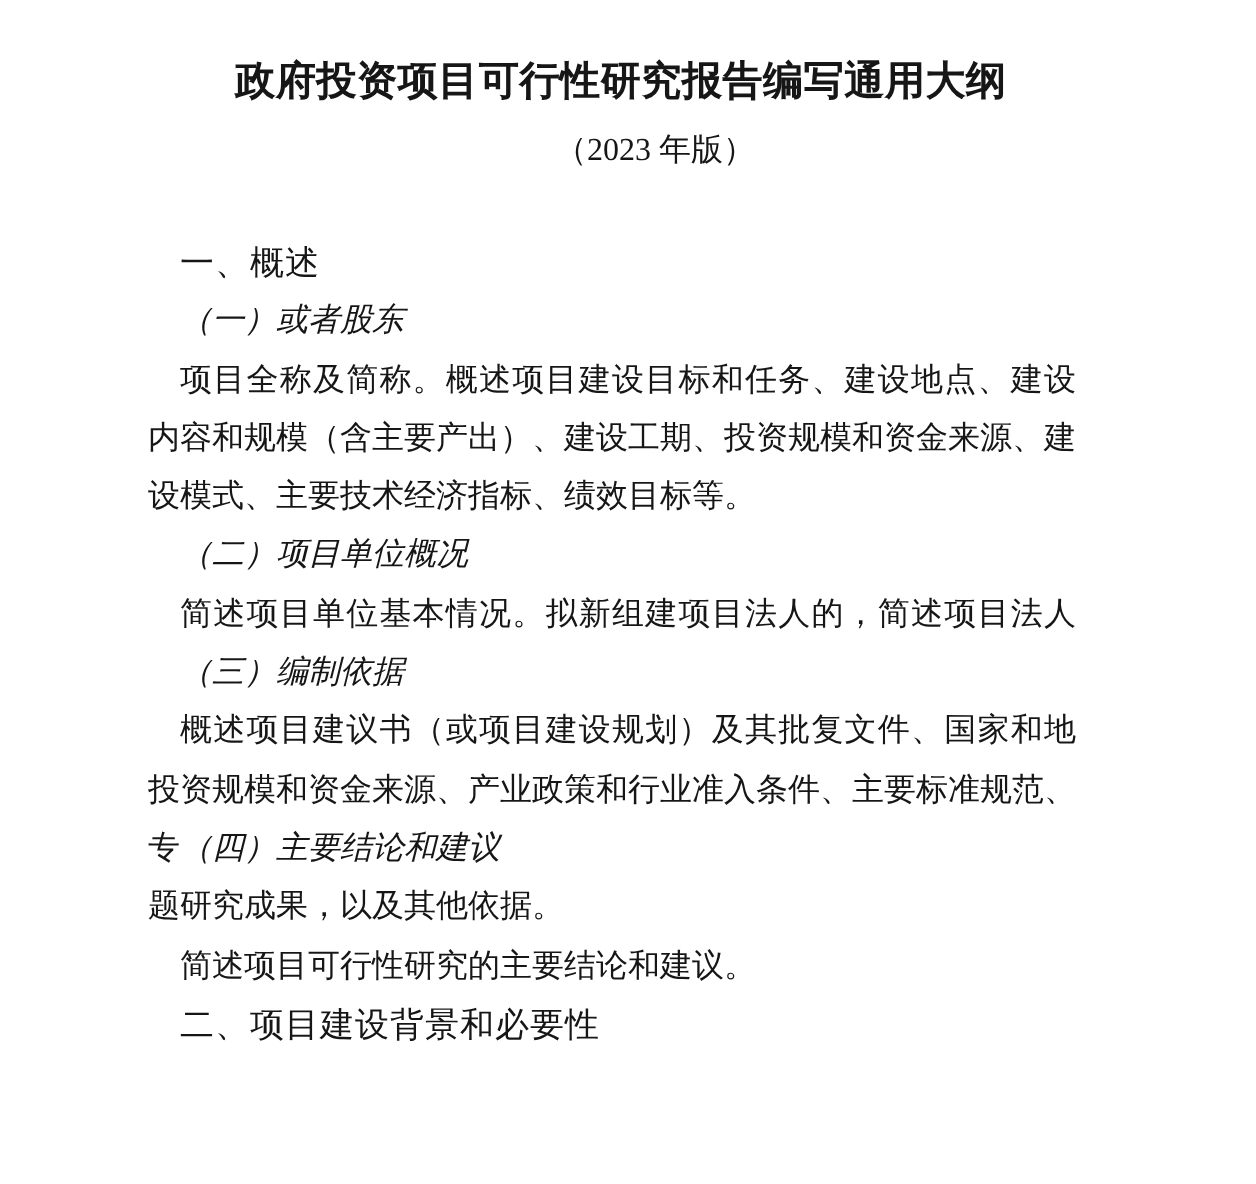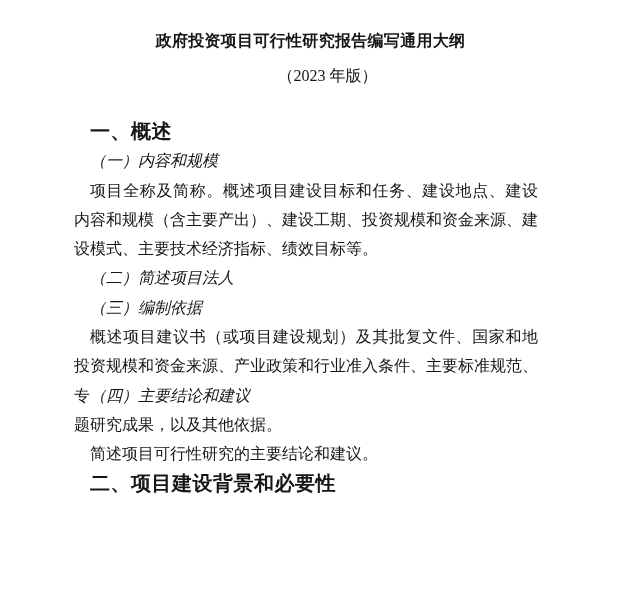--- a/index.html
+++ b/index.html
@@ -15,21 +15,21 @@
     color: #161616;
     font-family: "Liberation Serif", serif;
     overflow: hidden;
   }
   .doc-title {
     position: absolute;
     top: 28px;
     left: 0;
     width: 621px;
     text-align: center;
-    font-size: 16px;
+    font-size: 20px;
     line-height: 26px;
     font-weight: bold;
     letter-spacing: 0.3px;
     white-space: nowrap;
   }
   .doc-subtitle {
     position: absolute;
     top: 65px;
     left: 17px;
     width: 621px;
@@ -51,47 +51,48 @@
   }
   .fill {
     text-align: justify;
     text-align-last: justify;
   }
   .first {
     text-indent: 16px;
   }
   .h1 {
     font-family: "Liberation Sans", sans-serif;
-    font-weight: bold;
-    font-size: 20px;
+    font-weight: normal;
+    font-size: 17px;
     letter-spacing: 0.5px;
     text-indent: 16px;
     white-space: nowrap;
   }
   .h2 {
     font-style: italic;
     text-indent: 16px;
     white-space: nowrap;
   }
 </style>
 </head>
 <body>
 
 <div class="page">
 
   <div class="doc-title">政府投资项目可行性研究报告编写通用大纲</div>
   <div class="doc-subtitle">（2023 年版）</div>
 
   <div class="doc-body">
     <div class="line h1">一、概述</div>
-    <div class="line h2">（一）内容和规模</div>
+    <div class="line h2">（一）或者股东</div>
     <div class="line first fill">项目全称及简称。概述项目建设目标和任务、建设地点、建设</div>
     <div class="line fill">内容和规模（含主要产出）、建设工期、投资规模和资金来源、建</div>
     <div class="line">设模式、主要技术经济指标、绩效目标等。</div>
-    <div class="line h2">（二）简述项目法人</div>
+    <div class="line h2">（二）项目单位概况</div>
+    <div class="line first fill">简述项目单位基本情况。拟新组建项目法人的，简述项目法人</div>
     <div class="line h2">（三）编制依据</div>
     <div class="line first fill">概述项目建议书（或项目建设规划）及其批复文件、国家和地</div>
     <div class="line fill">投资规模和资金来源、产业政策和行业准入条件、主要标准规范、专</div>
     <div class="line h2">（四）主要结论和建议</div>
     <div class="line">题研究成果，以及其他依据。</div>
     <div class="line first">简述项目可行性研究的主要结论和建议。</div>
     <div class="line h1">二、项目建设背景和必要性</div>
   </div>
 
 </div>

